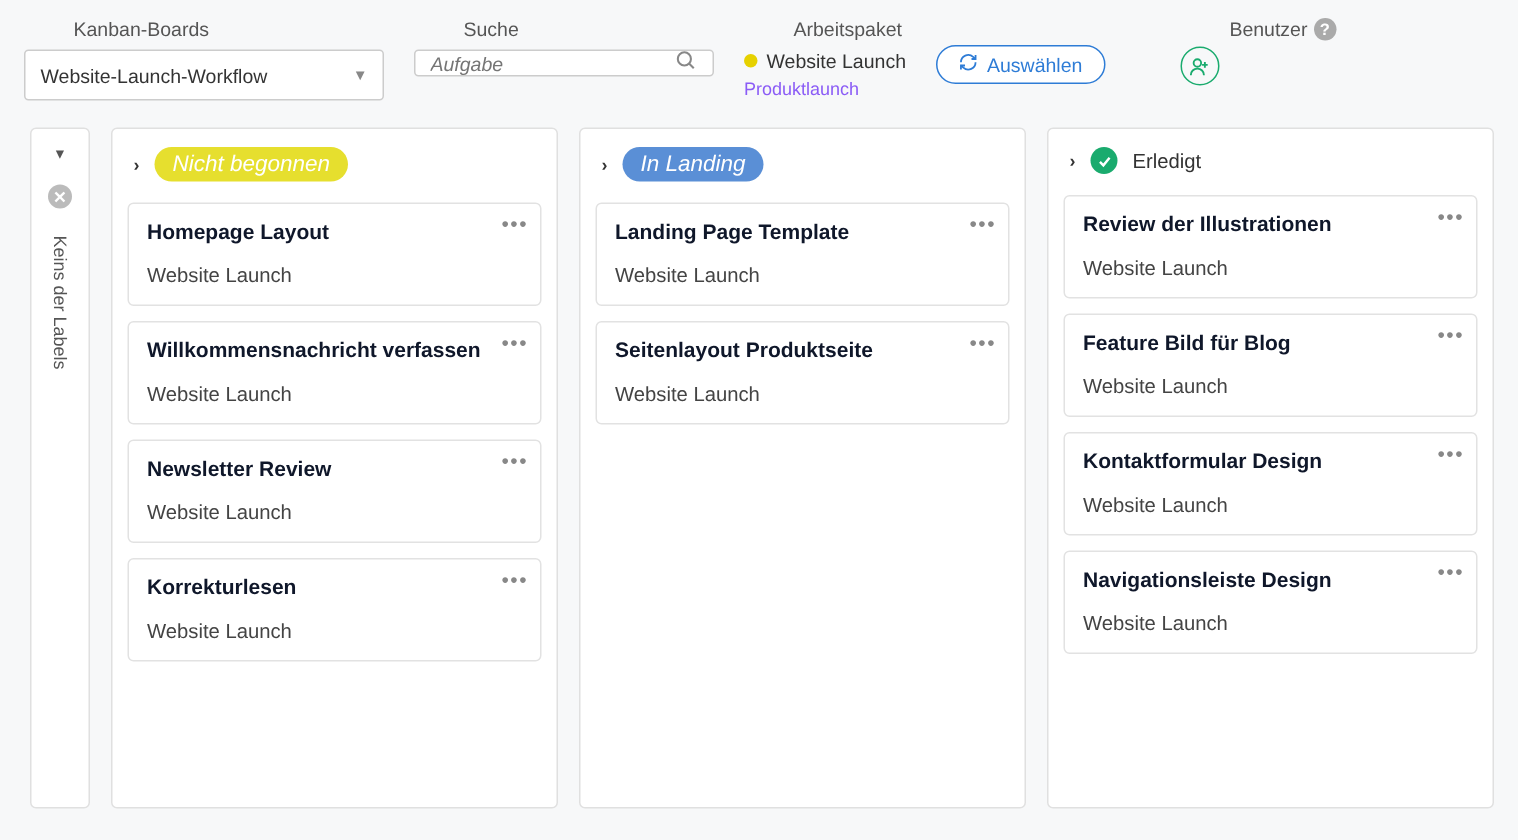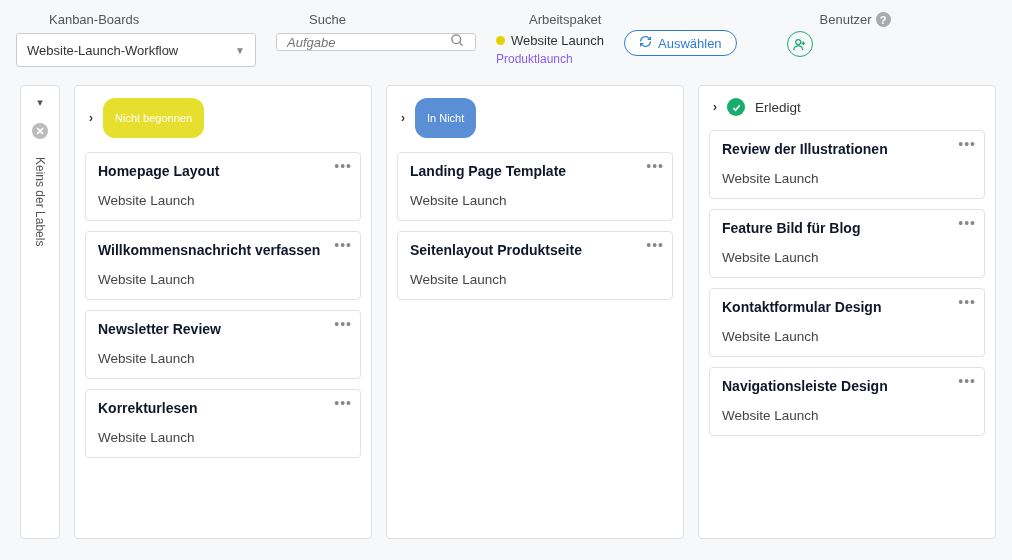--- a/index.html
+++ b/index.html
@@ -21,21 +21,21 @@
 
   .board { display: flex; gap: 14px; padding: 10px 16px 16px 20px; height: 480px; }
   .side-rail { width: 40px; background: #fff; border: 1px solid #e0e0e0; border-radius: 4px; display: flex; flex-direction: column; align-items: center; padding-top: 10px; gap: 14px; }
   .side-rail .collapse { color: #555; cursor: pointer; font-size: 11px; }
   .side-rail .x-circle { width: 16px; height: 16px; border-radius: 50%; background: #bbb; color: #fff; display: flex; align-items: center; justify-content: center; font-size: 11px; cursor: pointer; font-weight: bold; }
   .side-rail .vtext { writing-mode: vertical-rl; text-orientation: mixed; font-size: 12px; color: #555; margin-top: 4px; }
 
   .column { flex: 1; background: #fff; border: 1px solid #e0e0e0; border-radius: 4px; padding: 10px 10px; display: flex; flex-direction: column; gap: 10px; min-width: 0; }
   .col-head { display: flex; align-items: center; gap: 10px; padding: 2px 4px 4px 4px; }
   .col-head .chev { font-size: 12px; color: #333; font-weight: bold; cursor: pointer; }
-  .status-pill { padding: 14px 12px; border-radius: 12px; color: #fff; font-size: 11px; }
+  .status-pill { padding: 3px 12px; border-radius: 12px; color: #fff; font-size: 15px; font-style: italic; }
   .pill-yellow { background: #e6df2e; }
   .pill-blue { background: #5a8fd6; }
   .done-check { width: 18px; height: 18px; border-radius: 50%; background: #1aab6e; display: inline-flex; align-items: center; justify-content: center; }
   .done-check svg { width: 11px; height: 11px; }
   .done-label { font-size: 13.5px; color: #333; }
 
   .card { border: 1px solid #e2e2e2; border-radius: 4px; padding: 10px 12px 12px 12px; position: relative; cursor: pointer; }
   .card-title { font-weight: 700; font-size: 14px; color: #0f172a; margin-bottom: 14px; padding-right: 20px; }
   .card-proj { font-size: 13.5px; color: #444; }
   .card-dots { position: absolute; top: 6px; right: 8px; color: #888; font-size: 14px; letter-spacing: 1px; cursor: pointer; line-height: 1; }
@@ -127,21 +127,21 @@
         </div>
         <div class="card">
           <div class="card-dots">•••</div>
           <div class="card-title">Korrekturlesen</div>
           <div class="card-proj">Website Launch</div>
         </div>
       </div>
       <div class="column">
         <div class="col-head">
           <span class="chev">›</span>
-          <span class="status-pill pill-blue">In Nicht</span>
+          <span class="status-pill pill-blue">In Landing</span>
         </div>
         <div class="card">
           <div class="card-dots">•••</div>
           <div class="card-title">Landing Page Template</div>
           <div class="card-proj">Website Launch</div>
         </div>
         <div class="card">
           <div class="card-dots">•••</div>
           <div class="card-title">Seitenlayout Produktseite</div>
           <div class="card-proj">Website Launch</div>

